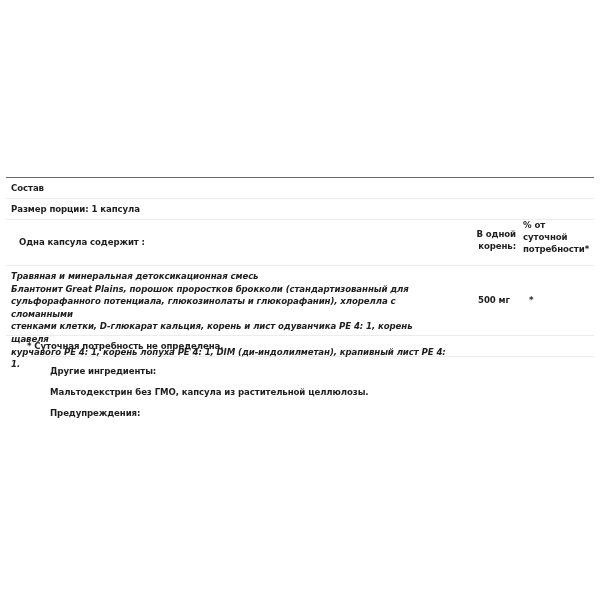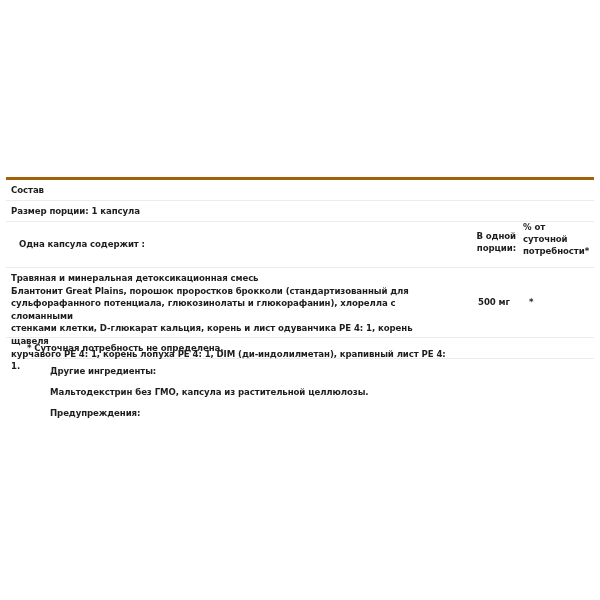--- a/index.html
+++ b/index.html
@@ -13,21 +13,21 @@
     body {
       font-family: "DejaVu Sans", "Liberation Sans", sans-serif;
       color: #1e1e1e;
       position: relative;
     }
     .facts {
       position: absolute;
       left: 6px;
       top: 177px;
       width: 588px;
-      border-top: 3px solid #a16207;
+      border-top: 1px solid #a16207;
     }
     .row {
       border-bottom: 1px solid #ececec;
       box-sizing: border-box;
       padding-left: 5px;
       font-size: 8.6px;
       font-weight: bold;
       letter-spacing: -0.1px;
     }
     .row-simple {
@@ -62,20 +62,21 @@
     .row-ingredient {
       height: 70px;
       position: relative;
     }
     .row-ingredient .ing-text {
       position: absolute;
       left: 5px;
       top: 4px;
       width: 440px;
       line-height: 12.6px;
+      font-style: italic;
     }
     .row-ingredient .ing-amount {
       position: absolute;
       left: 472px;
       top: 28px;
       line-height: 12px;
     }
     .row-ingredient .ing-dv {
       position: absolute;
       left: 523px;
@@ -108,21 +109,21 @@
   <div class="row row-simple">
     <span>Состав</span>
   </div>
   <div class="row row-simple">
     <span>Размер порции: 1 капсула</span>
   </div>
   <div class="row row-header">
     <span class="label">Одна капсула содержит :</span>
     <div class="col-amount">
       <div>В одной</div>
-      <div>порции:</div>
+      <div>корень:</div>
     </div>
     <div class="col-dv">
       <div>% от</div>
       <div>суточной</div>
       <div>потребности*</div>
     </div>
   </div>
   <div class="row row-ingredient">
     <div class="ing-text">
       <div>Травяная и минеральная детоксикационная смесь</div>

